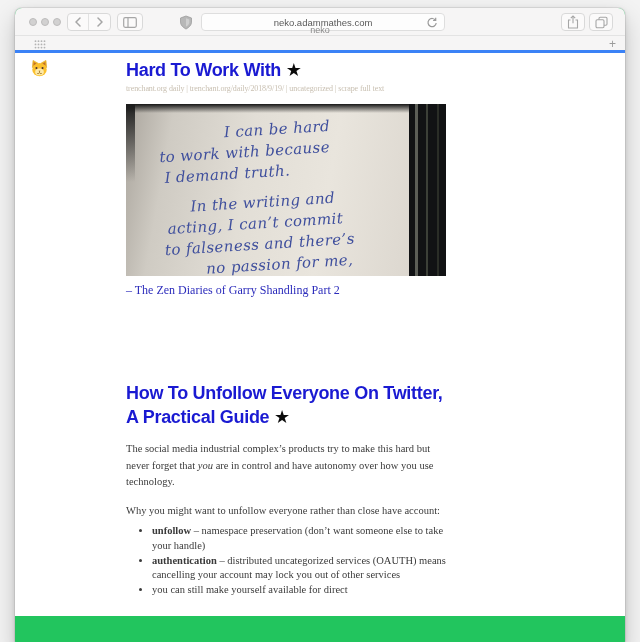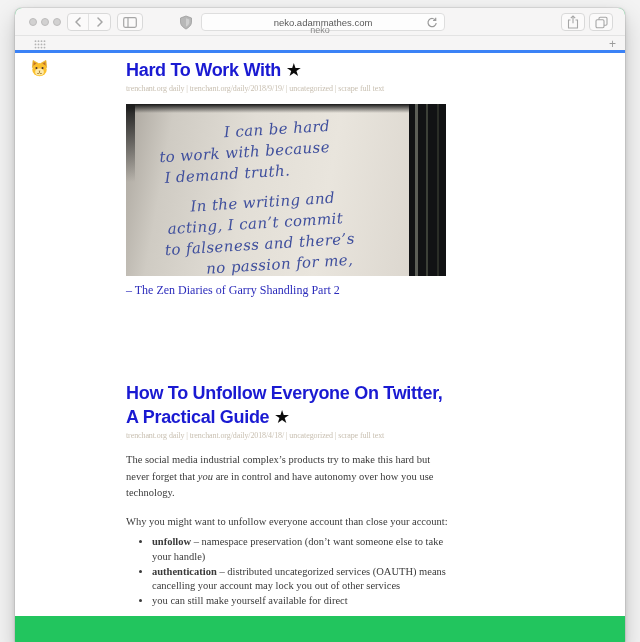--- a/index.html
+++ b/index.html
@@ -227,25 +227,24 @@
             <div class="hl6">to falseness and there’s</div>
             <div class="hl7">no passion for me,</div>
           </div>
         </div>
 
         <a class="caption" href="#">– The Zen Diaries of Garry Shandling Part 2</a>
       </div>
 
       <div class="post2">
         <h1 class="post-title"><span>How To Unfollow Everyone On Twitter, A Practical Guide</span> <span class="star">★</span></h1>
-        <div class="meta">trenchant.org daily | trenchant.org/daily/2018/4/18/ | uncategorized | scrape full text</div>
 
         <p class="body"><span>The social media industrial complex’s products try to make this hard but never forget that </span><i>you</i><span> are in control and have autonomy over how you use technology.</span></p>
 
-        <p class="body">Why you might want to unfollow everyone account than close your account:</p>
+        <p class="body">Why you might want to unfollow everyone rather than close have account:</p>
 
         <ul class="points">
           <li><b>unfollow</b><span> – namespace preservation (don’t want someone else to take your handle)</span></li>
           <li><b>authentication</b><span> – distributed uncategorized services (OAUTH) means cancelling your account may lock you out of other services</span></li>
           <li><b></b><span>you can still make yourself available for direct</span></li>
         </ul>
       </div>
 
     </div>
   </div>

